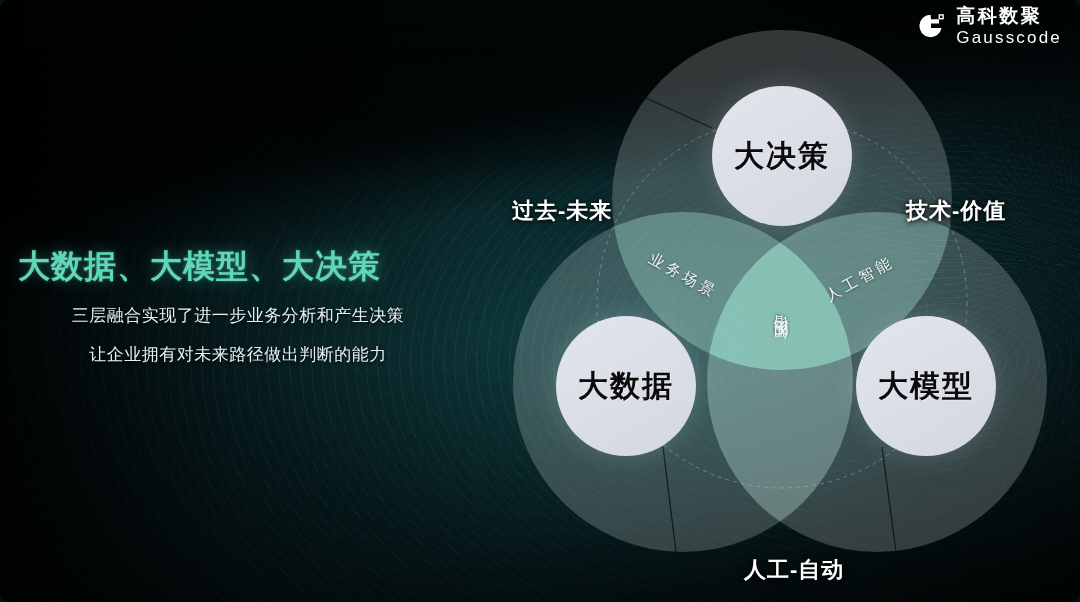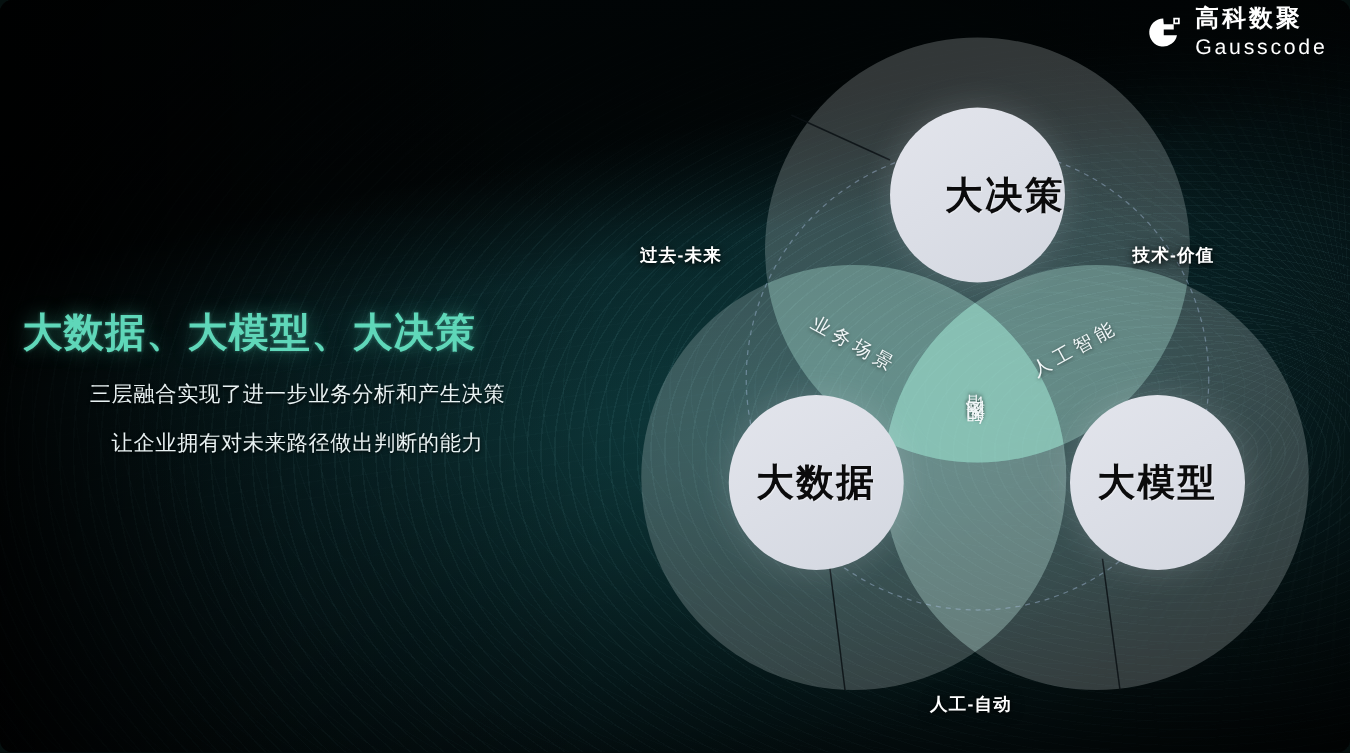--- a/index.html
+++ b/index.html
@@ -112,40 +112,40 @@
     background:linear-gradient(150deg,#e3e5ec 0%,#dcdfe7 45%,#d3d7e0 100%);
     display:flex; align-items:center; justify-content:center;
     box-shadow:0 0 26px rgba(220,230,240,.18);
   }
   .core-label {
     font-size:30px; font-weight:bold; color:#0b0b0c;
     letter-spacing:2px;
     text-shadow:1px 1px 0 rgba(255,255,255,.35);
     white-space:nowrap;
   }
-  #core-decision { left:712px; top:86px;  width:140px; height:140px;justify-content:flex-end; }
-  #core-data     { left:583px; top:316px; width:140px; height:140px; }
+  #core-decision { left:712px; top:86px;  width:140px; height:140px; }
+  #core-data     { left:556px; top:316px; width:140px; height:140px; }
   #core-model    { left:856px; top:316px; width:140px; height:140px; }
 
   
   .inter-label {
     position:absolute;
     font-size:15px; color:#f1f7f8; letter-spacing:4px;
     white-space:nowrap;
     text-shadow:0 1px 3px rgba(0,0,0,.5);
     z-index:26;
   }
   #label-business { left:650px; top:248px; transform:rotate(29deg); transform-origin:left center; }
   #label-ai       { left:827px; top:288px; transform:rotate(-29deg); transform-origin:left center; }
   #label-kg       { left:772px; top:340px; transform:rotate(180deg) ; writing-mode:vertical-rl; letter-spacing:3px; }
 
   
   .outer-label {
     position:absolute; z-index:35;
-    font-size:14px; font-weight:bold; color:#ffffff;
+    font-size:22px; font-weight:bold; color:#ffffff;
     letter-spacing:1px; white-space:nowrap;
     text-shadow:0 1px 4px rgba(0,0,0,.9), 0 0 10px rgba(0,0,0,.6);
   }
   #label-past-future { left:512px; top:196px; }
   #label-tech-value  { left:906px; top:196px; }
   #label-manual-auto { left:744px; top:555px; }
 </style>
 </head>
 <body>
 

